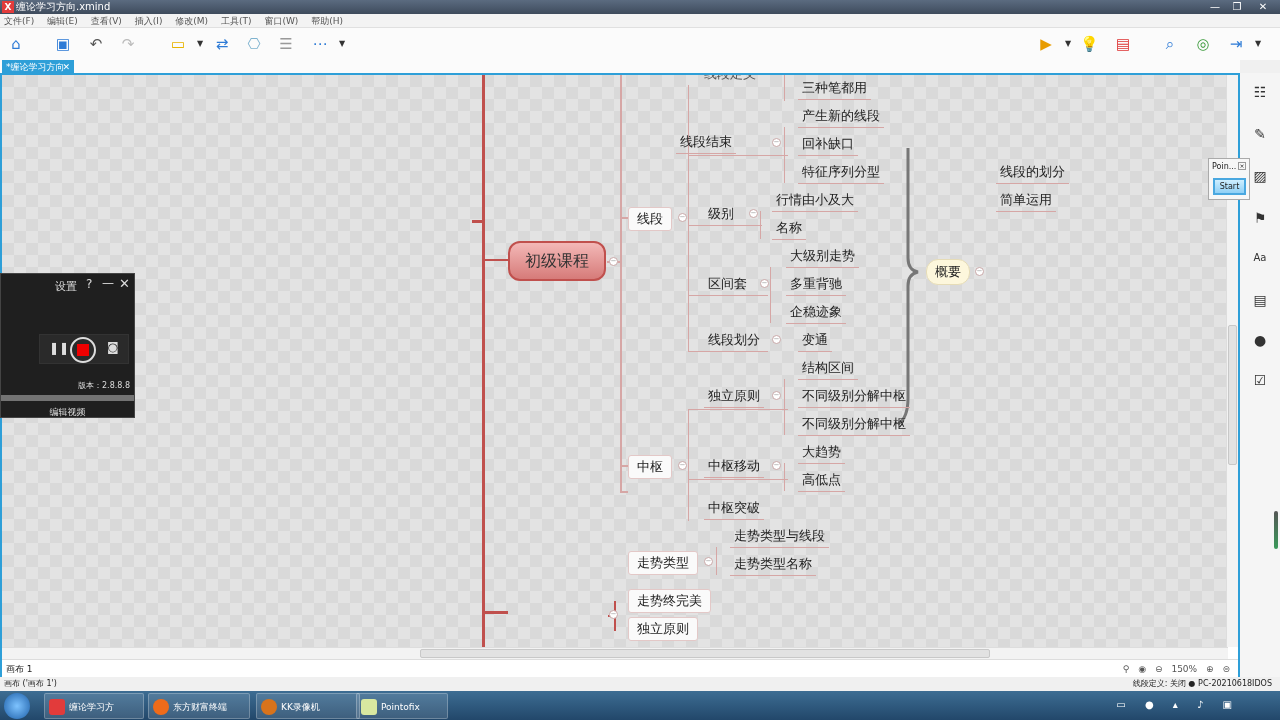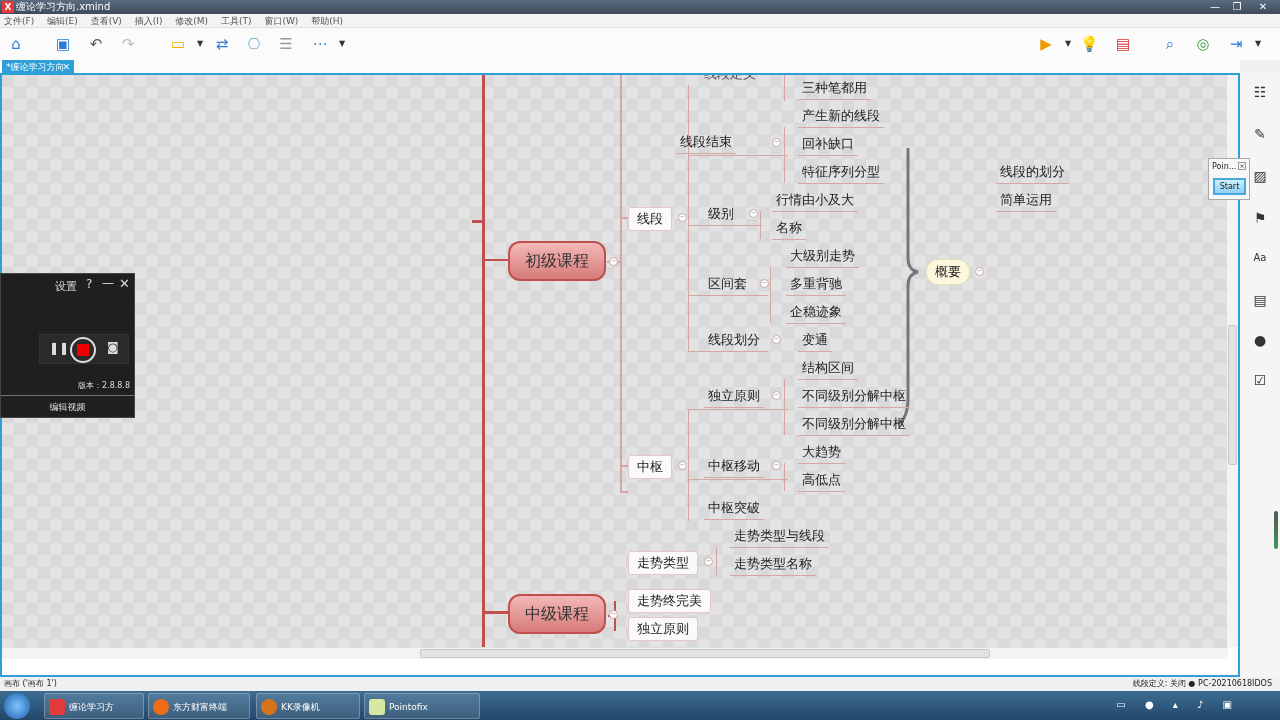--- a/index.html
+++ b/index.html
@@ -46,21 +46,21 @@
 .recorder .q{position:absolute;left:85px;top:3px;font-size:12px;}
 .recorder .mn{position:absolute;left:101px;top:2px;font-size:12px;}
 .recorder .cl{position:absolute;left:118px;top:2px;font-size:13px;}
 .recorder .time{position:absolute;left:0;top:60px;font-size:11px;font-family:"DejaVu Serif",serif;margin-left:42px;}
 .recorder .ctrl{position:absolute;left:38px;top:60px;width:90px;height:30px;background:#2a2a2a;border:1px solid #333;}
 .recorder .pause{position:absolute;left:9px;top:6px;font-size:12px;font-weight:bold;}
 .recorder .rec{position:absolute;left:30px;top:2px;width:26px;height:26px;border:2px solid #ddd;border-radius:50%;}
 .recorder .rec i{position:absolute;left:5px;top:5px;width:12px;height:12px;background:#e00;}
 .recorder .cam{position:absolute;left:67px;top:5px;font-size:12px;}
 .recorder .ver{position:absolute;right:4px;top:106px;font-size:8px;}
-.recorder .edit{position:absolute;left:0;top:121px;width:133px;height:22px;border-top:1px solid #737373;font-size:9px;line-height:22px;text-align:center;}
+.recorder .edit{position:absolute;left:0;top:121px;width:133px;height:22px;border-top:6px solid #737373;font-size:9px;line-height:22px;text-align:center;}
 .appstatus{position:absolute;left:0;top:677px;width:1280px;height:14px;background:#f0f0f0;font-size:8px;line-height:14px;}
 .appstatus .l{position:absolute;left:4px;}
 .appstatus .r{position:absolute;right:8px;}
 .taskbar{position:absolute;left:0;top:691px;width:1280px;height:29px;background:linear-gradient(#3d6d93,#22476a);}
 .start{position:absolute;left:4px;top:2px;width:26px;height:26px;border-radius:50%;background:radial-gradient(#7ec3ff,#1d5fa8);}
 .task{position:absolute;top:2px;height:26px;border:1px solid rgba(255,255,255,.25);border-radius:2px;background:rgba(255,255,255,.12);color:#fff;font-size:9px;line-height:26px;padding-left:24px;}
 .task i{position:absolute;left:4px;top:5px;width:16px;height:16px;border-radius:3px;}
 .tray{position:absolute;right:40px;top:8px;color:#fff;font-size:10px;letter-spacing:8px;}
 </style>
 </head>
@@ -144,21 +144,20 @@
     <div class="thin" style="left:782px;top:304px;width:1px;height:56px"></div>
     <div class="thin" style="left:782px;top:388px;width:1px;height:28px"></div>
     <div class="thin" style="left:714px;top:472px;width:1px;height:28px"></div>
 
     <div class="line" style="left:612px;top:526px;width:2px;height:30px"></div>
     <div class="line" style="left:606px;top:540px;width:8px;height:2px"></div>
 
 
     <div class="main" style="left:506px;top:166px">初级课程</div>
     <span class="collapse" style="left:607px;top:182px">−</span>
-    <div class="main" style="left:506px;top:519px">中级课程</div>
     <span class="collapse" style="left:607px;top:535px">−</span>
 
     <div class="node box" style="left:626px;top:132px">线段</div>
     <span class="collapse" style="left:676px;top:138px">−</span>
     <div class="node box" style="left:626px;top:380px">中枢</div>
     <span class="collapse" style="left:676px;top:386px">−</span>
     <div class="node box" style="left:626px;top:476px">走势类型</div>
     <span class="collapse" style="left:702px;top:482px">−</span>
     <div class="node box" style="left:626px;top:514px">走势终完美</div>
     <div class="node box" style="left:626px;top:542px">独立原则</div>
@@ -210,20 +209,31 @@
 
     <div class="node plain" style="left:728px;top:450px">走势类型与线段</div>
     <div class="node plain" style="left:728px;top:478px">走势类型名称</div>
   </div>
   <div class="vscroll">
       <div class="thumb"></div>
     </div>
   <div class="hscroll">
       <div class="thumb"></div>
     </div>
+  <div class="statusrow">
+    <span class="sheet">画布 1</span>
+    <span class="zoom">
+      <span>⚲</span>
+      <span>◉</span>
+      <span>⊖</span>
+      <span>150%</span>
+      <span>⊕</span>
+      <span>⊜</span>
+    </span>
+  </div>
 </div>
 
 <div class="rightbar">
   <span class="rb" style="top:10px">☷</span>
   <span class="rb" style="top:52px">✎</span>
   <span class="rb" style="top:94px">▨</span>
   <span class="rb" style="top:136px">⚑</span>
   <span class="rb" style="top:176px;font-size:10px">Aa</span>
   <span class="rb" style="top:218px">▤</span>
   <span class="rb" style="top:258px">●</span>
@@ -257,15 +267,15 @@
 <div class="appstatus">
   <span class="l">画布 ('画布 1')</span>
   <span class="r">线段定义: 关闭  ● PC-20210618IDOS</span>
 </div>
 
 <div class="taskbar">
   <span class="start"></span>
   <div class="task" style="left:44px;width:100px"><i style="background:#e23b3b"></i><span>缠论学习方向.xmi...</span></div>
   <div class="task" style="left:148px;width:102px"><i style="background:#ef6b1a;border-radius:50%"></i><span>东方财富终端</span></div>
   <div class="task" style="left:256px;width:104px"><i style="background:#d8731c;border-radius:50%"></i><span>KK录像机 00:00:24</span></div>
-  <div class="task" style="left:364px;width:116px"><i style="background:#d8e8a0"></i><span>Pointofix</span></div>
+  <div class="task" style="left:356px;width:92px"><i style="background:#d8e8a0"></i><span>Pointofix</span></div>
   <span class="tray">▭ ● ▴ ♪ ▣</span>
 </div>
 
 </body></html>

